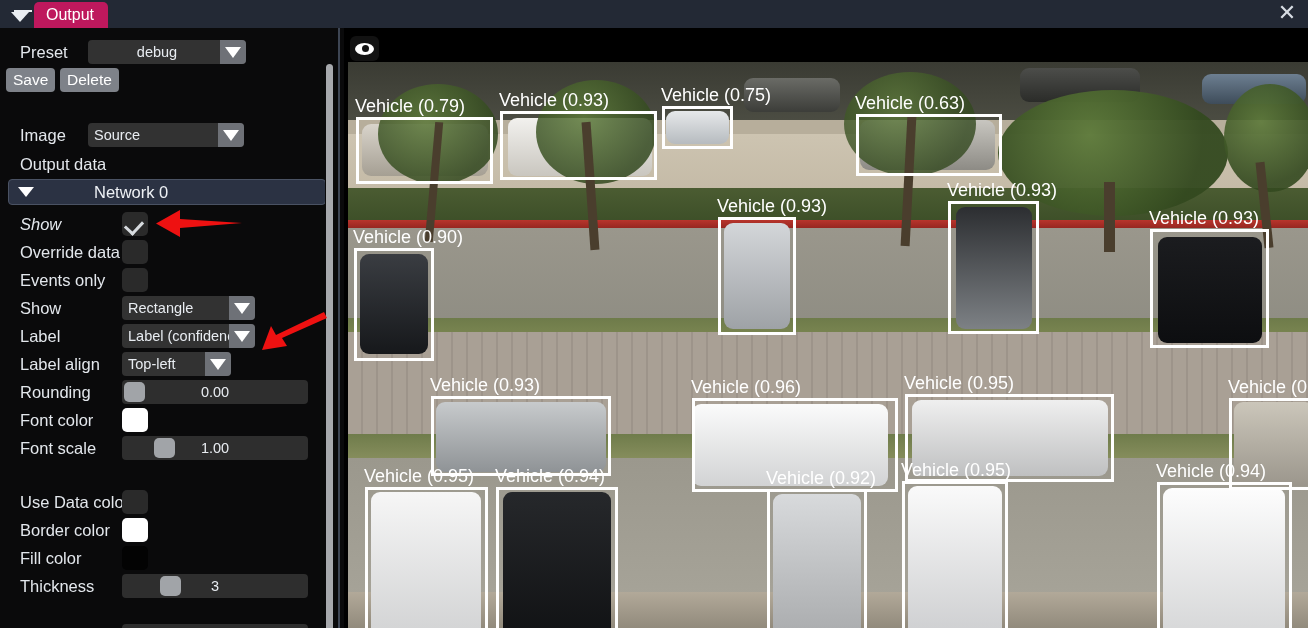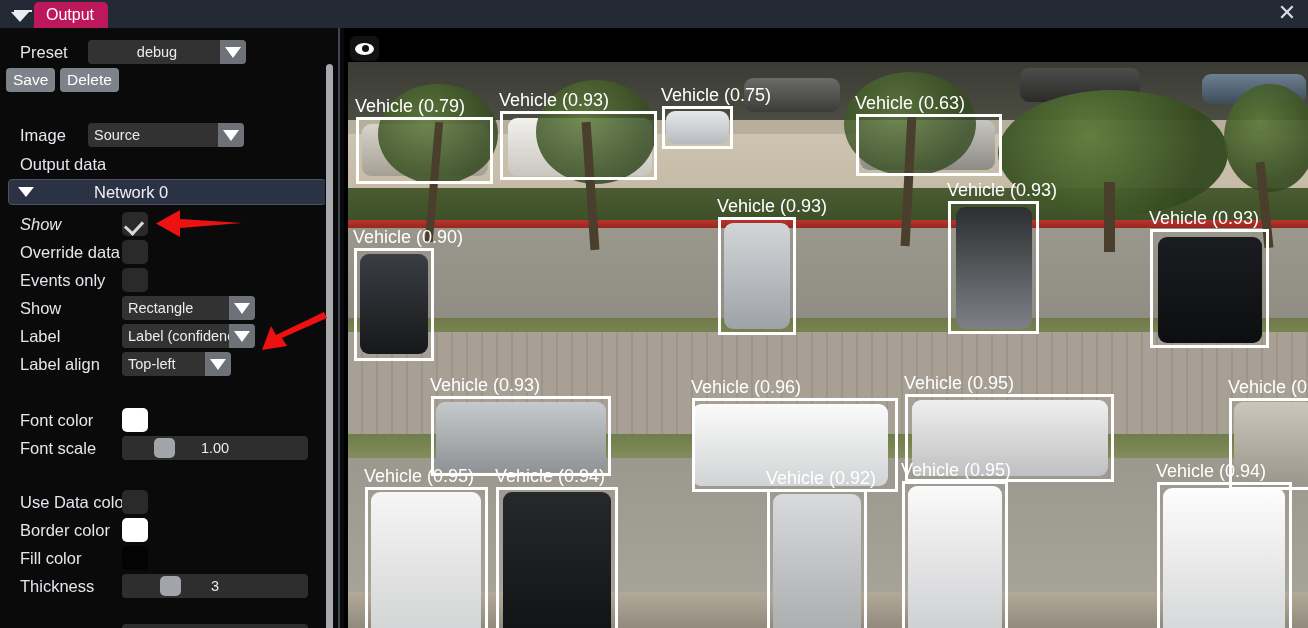--- a/index.html
+++ b/index.html
@@ -316,20 +316,27 @@
     <div class="row" style="top:322px;">
       <div class="lbl">Label align</div>
       <div class="combo" style="left:122px; top:2px; width:109px;">
         <div class="ctext">Top-left</div>
         <div class="carrow">
             <i></i>
           </div>
       </div>
     </div>
 
+    <div class="row" style="top:350px;">
+      <div class="lbl">Rounding</div>
+      <div class="slider" style="left:122px; top:2px; width:186px;">
+        <div class="knob" style="left:2px;"></div>
+        <div class="sval">0.00</div>
+      </div>
+    </div>
 
     <div class="row" style="top:378px;">
       <div class="lbl">Font color</div>
       <div class="swatch" style="left:122px; top:2px; background:#ffffff;"></div>
     </div>
 
     <div class="row" style="top:406px;">
       <div class="lbl">Font scale</div>
       <div class="slider" style="left:122px; top:2px; width:186px;">
         <div class="knob" style="left:32px;"></div>

